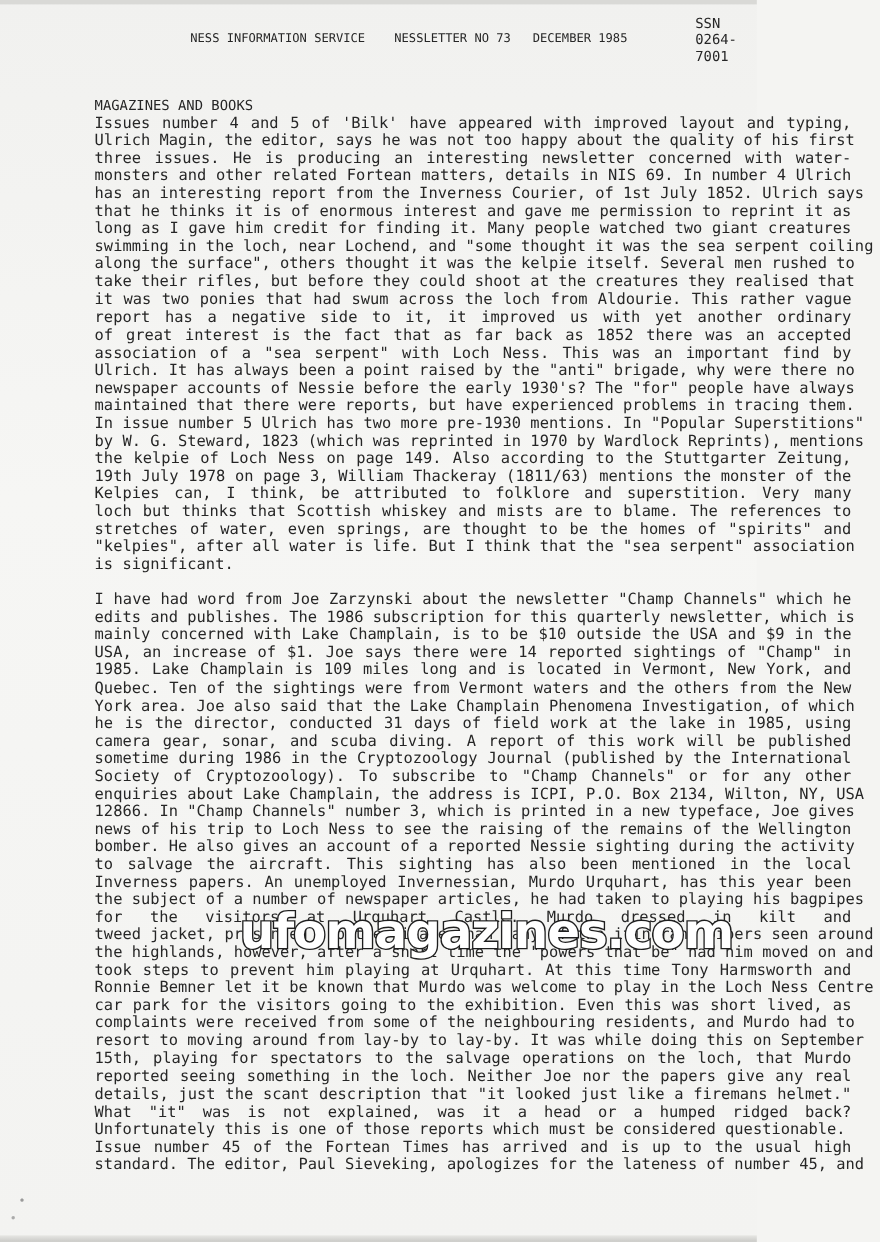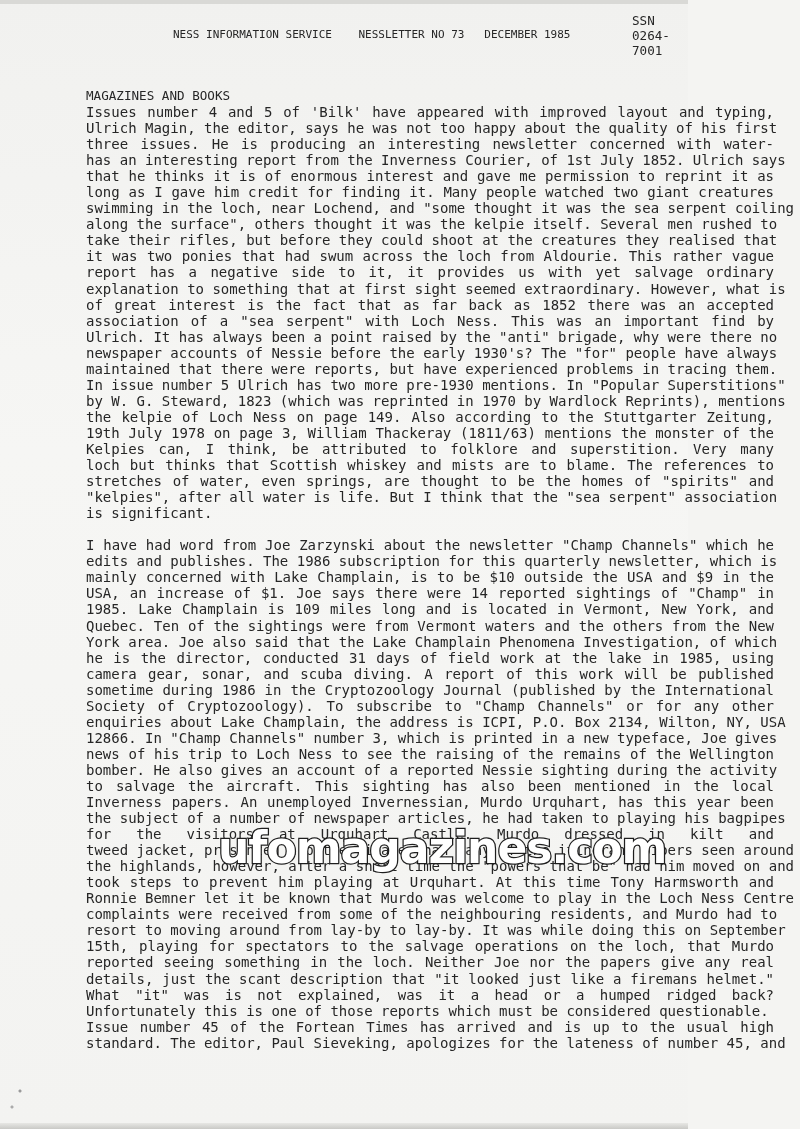--- a/index.html
+++ b/index.html
@@ -70,29 +70,29 @@
 
   <div class="masthead"><span>NESS INFORMATION SERVICE</span>    <span>NESSLETTER NO 73</span>   <span>DECEMBER 1985</span></div>
 
   <div class="section-heading">MAGAZINES AND BOOKS</div>
 
   <div class="body-text">
     <div>
       <span class="line">Issues number 4 and 5 of 'Bilk' have appeared with improved layout and typing,</span>
       <span class="line">Ulrich Magin, the editor, says he was not too happy about the quality of his first</span>
       <span class="line">three issues. He is producing an interesting newsletter concerned with water-</span>
+      <span class="line">monsters and other related Fortean matters, details in NIS 69. In number 4 Ulrich</span>
       <span class="line">has an interesting report from the Inverness Courier, of 1st July 1852. Ulrich says</span>
       <span class="line">that he thinks it is of enormous interest and gave me permission to reprint it as</span>
       <span class="line">long as I gave him credit for finding it. Many people watched two giant creatures</span>
       <span class="line">swimming in the loch, near Lochend, and "some thought it was the sea serpent coiling</span>
       <span class="line">along the surface", others thought it was the kelpie itself. Several men rushed to</span>
       <span class="line">take their rifles, but before they could shoot at the creatures they realised that</span>
       <span class="line">it was two ponies that had swum across the loch from Aldourie. This rather vague</span>
-      <span class="line">report has a negative side to it, it provides us with yet salvage ordinary</span>
-      <span class="line">explanation to something that at first sight seemed extraordinary. However, what is</span>
+      <span class="line">report has a negative side to it, it improved us with yet another ordinary</span>
       <span class="line">of great interest is the fact that as far back as 1852 there was an accepted</span>
       <span class="line">association of a "sea serpent" with Loch Ness. This was an important find by</span>
       <span class="line">Ulrich. It has always been a point raised by the "anti" brigade, why were there no</span>
       <span class="line">newspaper accounts of Nessie before the early 1930's? The "for" people have always</span>
       <span class="line">maintained that there were reports, but have experienced problems in tracing them.</span>
       <span class="line">In issue number 5 Ulrich has two more pre-1930 mentions. In "Popular Superstitions"</span>
       <span class="line">by W. G. Steward, 1823 (which was reprinted in 1970 by Wardlock Reprints), mentions</span>
       <span class="line">the kelpie of Loch Ness on page 149. Also according to the Stuttgarter Zeitung,</span>
       <span class="line">19th July 1978 on page 3, William Thackeray (1811/63) mentions the monster of the</span>
       <span class="line">Kelpies can, I think, be attributed to folklore and superstition. Very many</span>
@@ -119,20 +119,21 @@
       <span class="line">news of his trip to Loch Ness to see the raising of the remains of the Wellington</span>
       <span class="line">bomber. He also gives an account of a reported Nessie sighting during the activity</span>
       <span class="line">to salvage the aircraft. This sighting has also been mentioned in the local</span>
       <span class="line">Inverness papers. An unemployed Invernessian, Murdo Urquhart, has this year been</span>
       <span class="line">the subject of a number of newspaper articles, he had taken to playing his bagpipes</span>
       <span class="line">for the visitors at Urquhart Castle. Murdo dressed in kilt and</span>
       <span class="line">tweed jacket, presented a better image than many of the itinerant pipers seen around</span>
       <span class="line">the highlands, however, after a short time the "powers that be" had him moved on and</span>
       <span class="line">took steps to prevent him playing at Urquhart. At this time Tony Harmsworth and</span>
       <span class="line">Ronnie Bemner let it be known that Murdo was welcome to play in the Loch Ness Centre</span>
+      <span class="line">car park for the visitors going to the exhibition. Even this was short lived, as</span>
       <span class="line">complaints were received from some of the neighbouring residents, and Murdo had to</span>
       <span class="line">resort to moving around from lay-by to lay-by. It was while doing this on September</span>
       <span class="line">15th, playing for spectators to the salvage operations on the loch, that Murdo</span>
       <span class="line">reported seeing something in the loch. Neither Joe nor the papers give any real</span>
       <span class="line">details, just the scant description that "it looked just like a firemans helmet."</span>
       <span class="line">What "it" was is not explained, was it a head or a humped ridged back?</span>
       <span class="line last">Unfortunately this is one of those reports which must be considered questionable.</span>
       <span class="line">Issue number 45 of the Fortean Times has arrived and is up to the usual high</span>
       <span class="line">standard. The editor, Paul Sieveking, apologizes for the lateness of number 45, and</span>
     </div>

